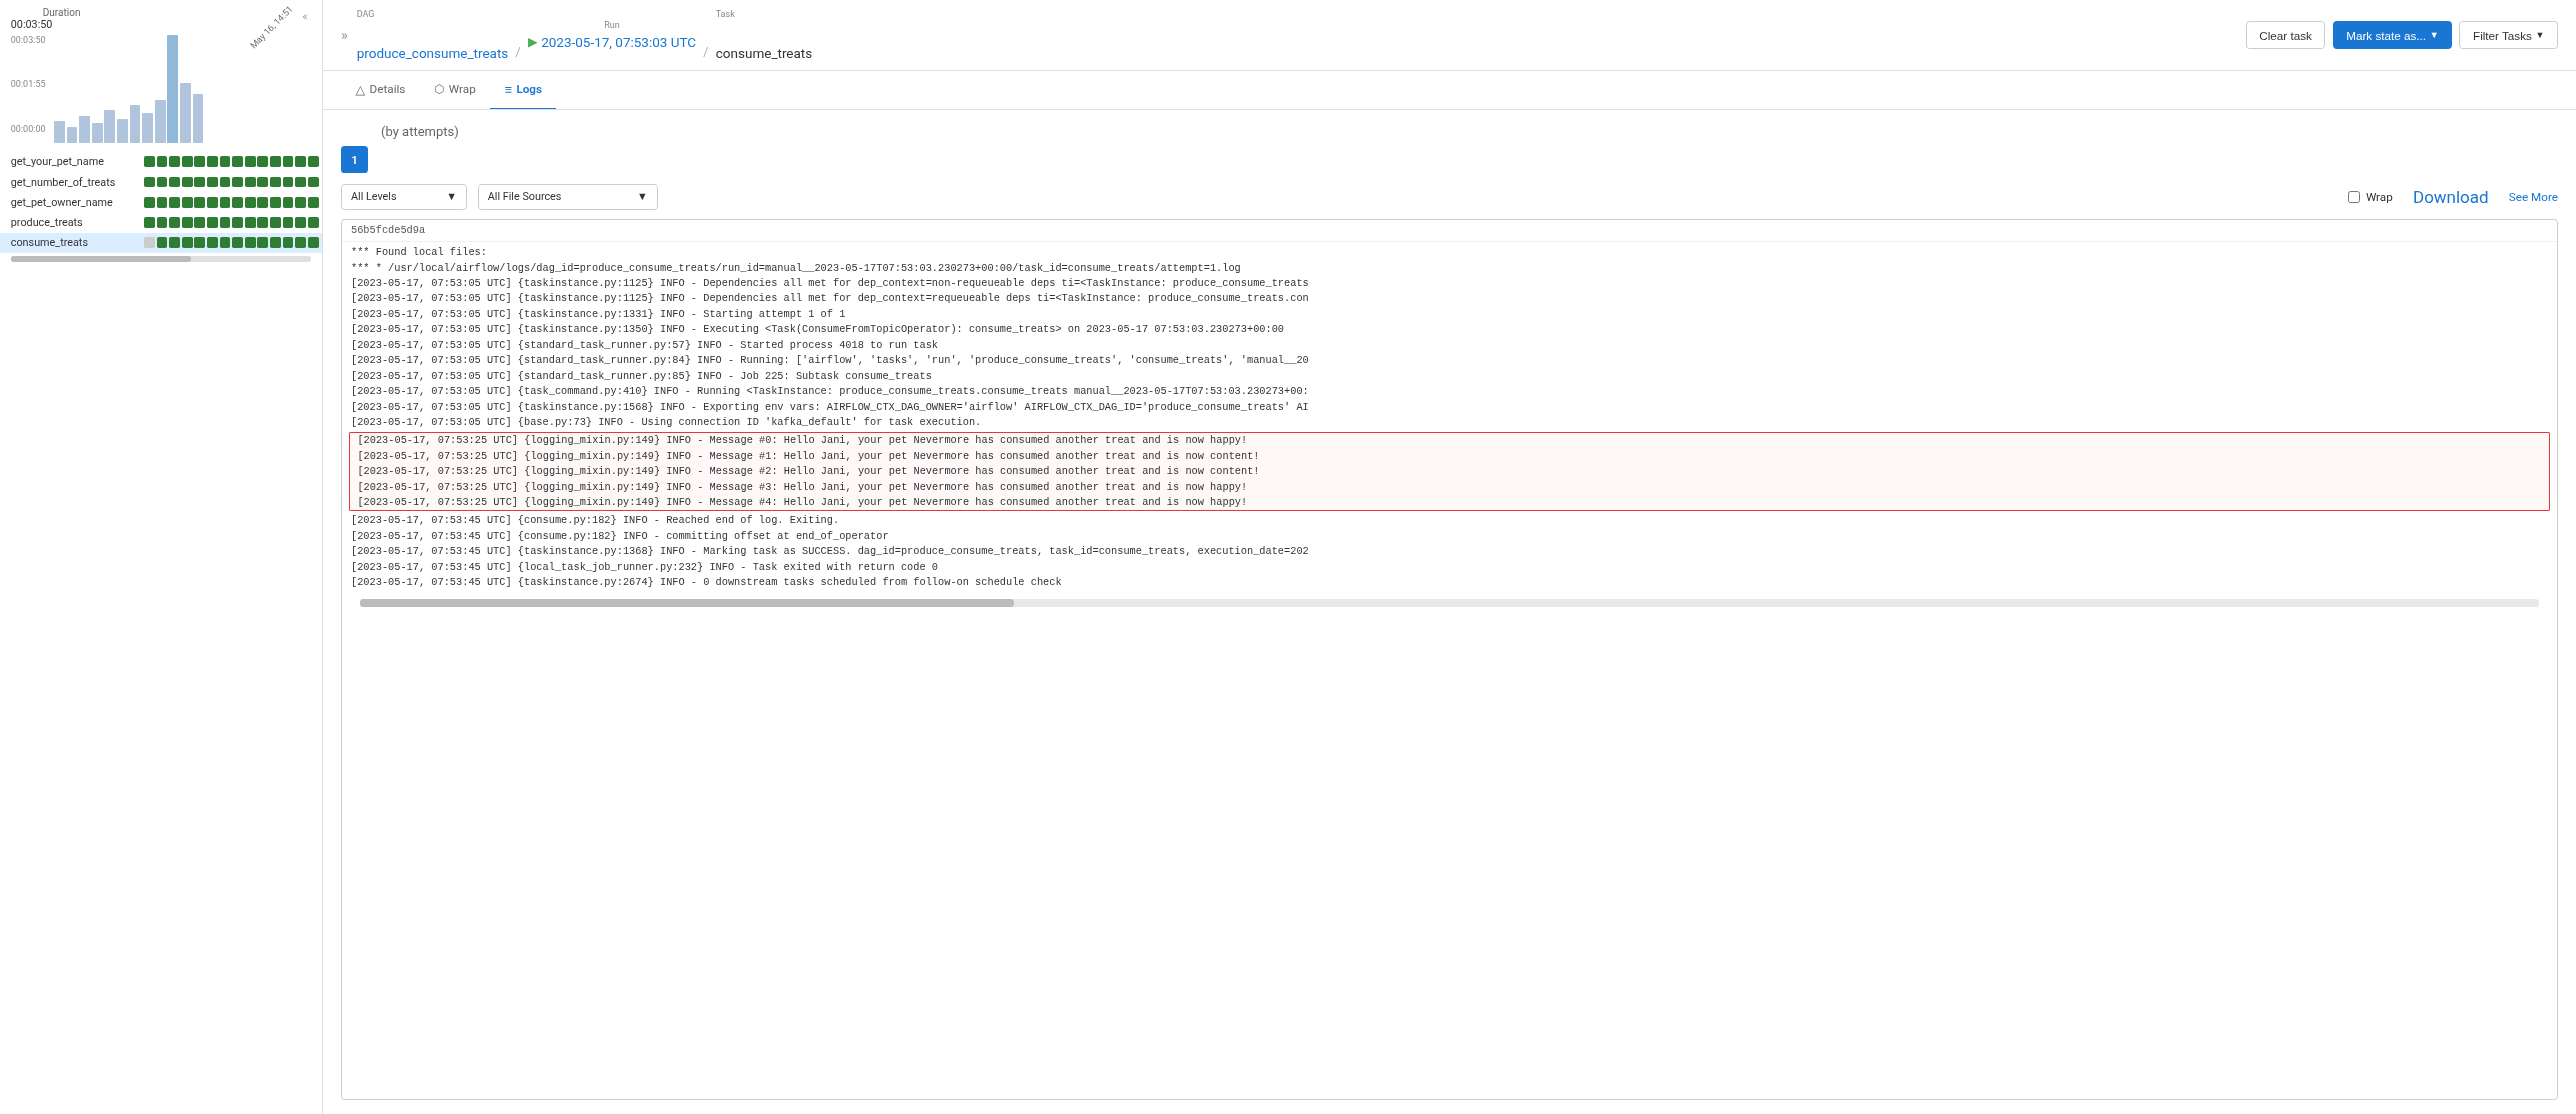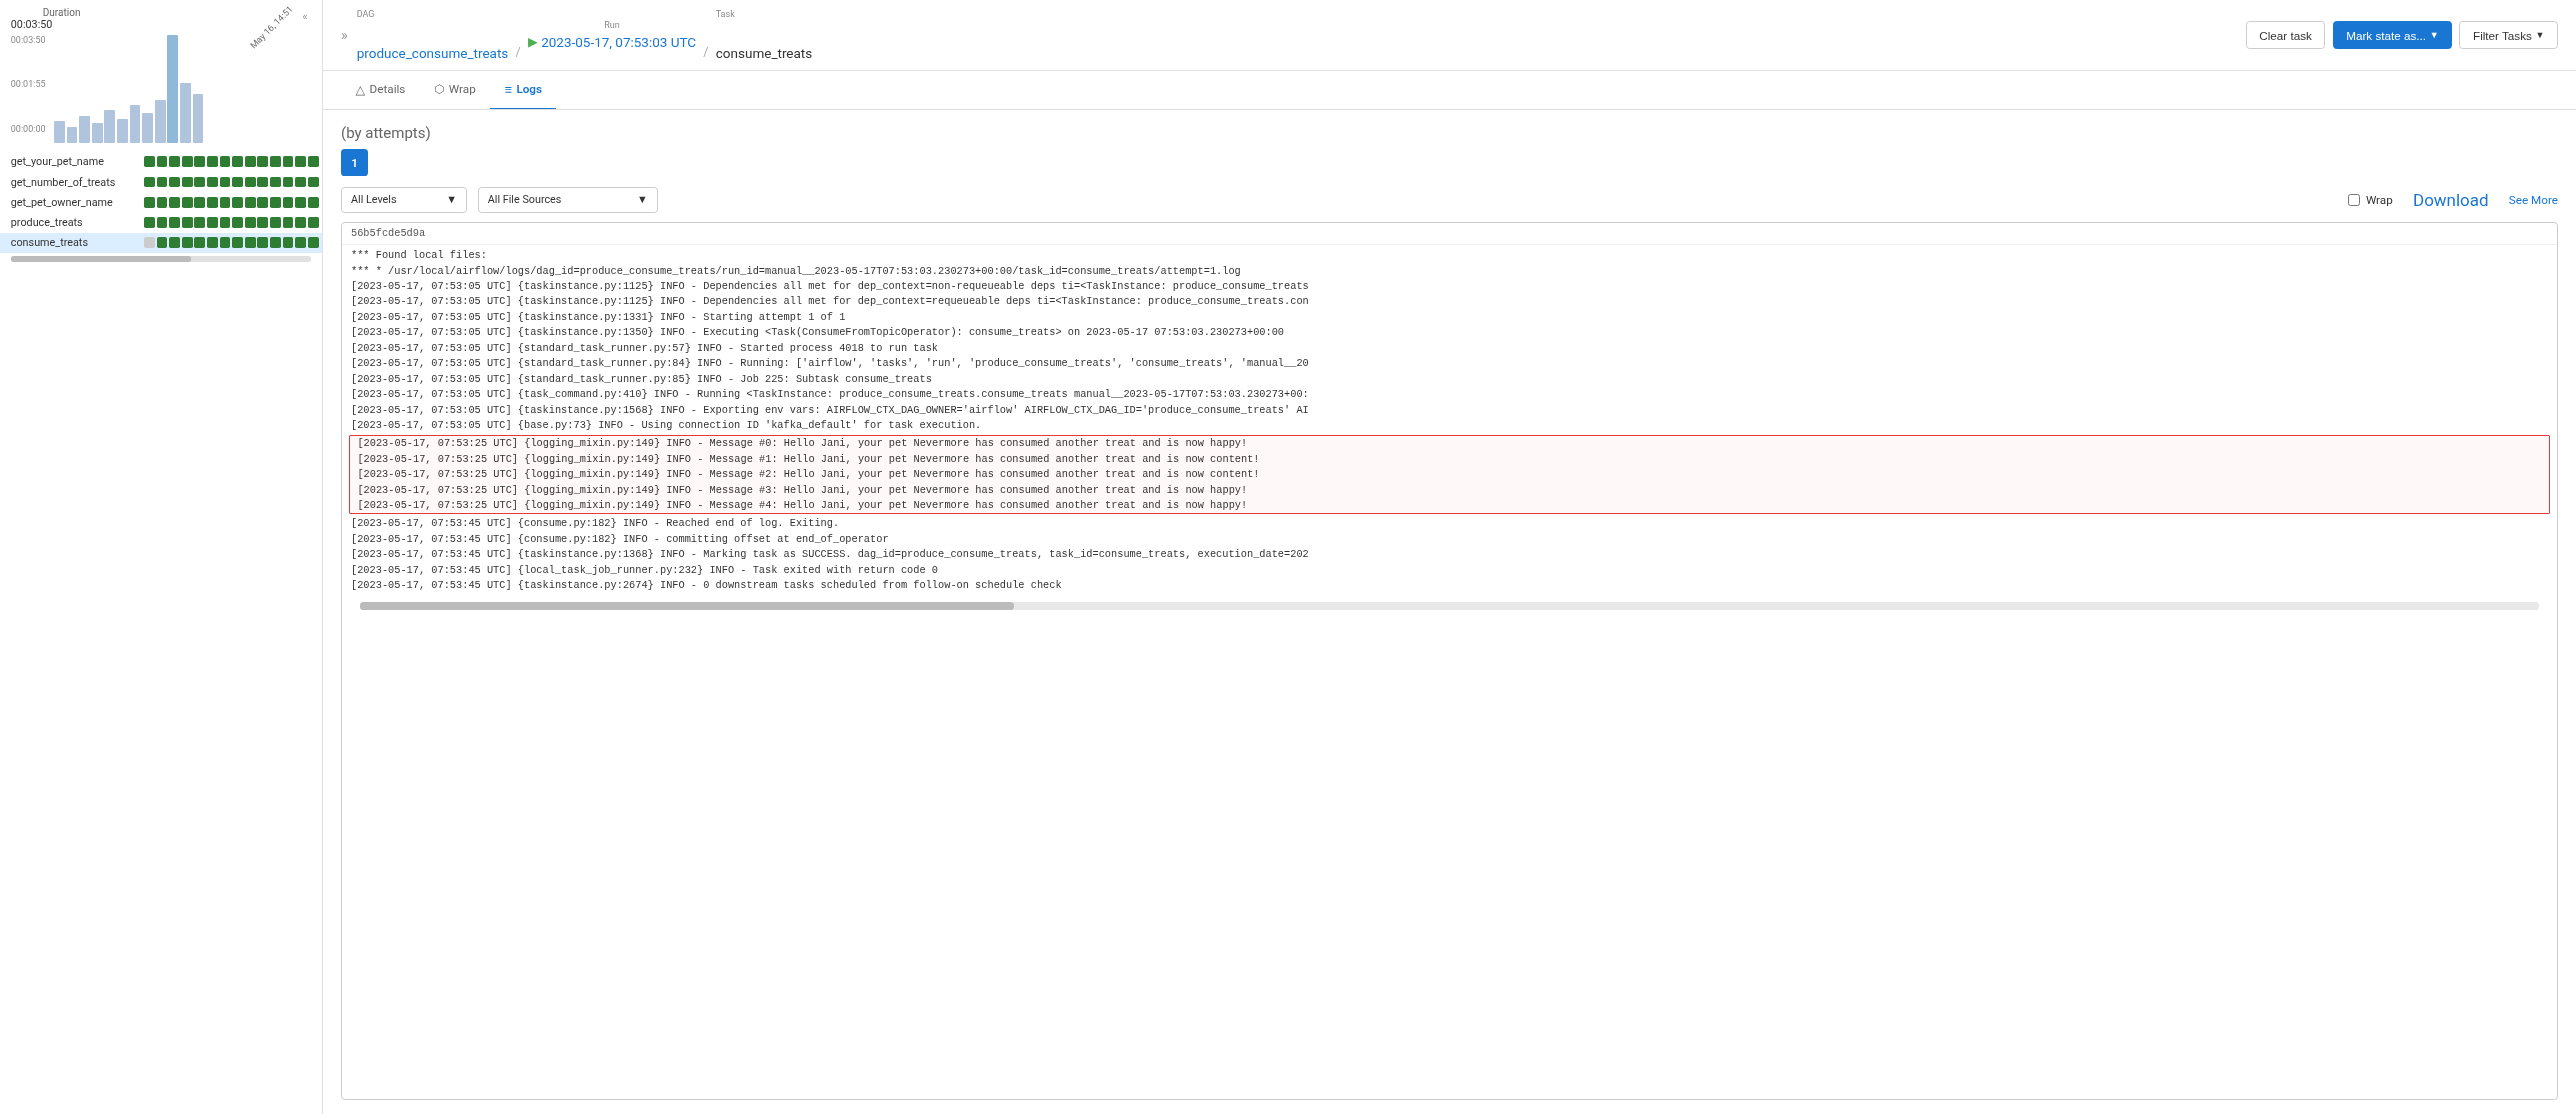--- a/index.html
+++ b/index.html
@@ -43,21 +43,21 @@
     .btn-dropdown { display: flex; align-items: center; gap: 3.6px; }
 
     
     .tabs { display: flex; align-items: center; padding: 0 18px; border-bottom: 0.9px solid #e0e0e0; background: #fff; }
     .tab { display: flex; align-items: center; gap: 4.5px; padding: 10.8px 14.4px; cursor: pointer; font-size: 11.7px; color: #666; border-bottom: 1.8px solid transparent; }
     .tab.active { color: #1976d2; border-bottom-color: #1976d2; font-weight: 600; }
     .tab-icon { font-size: 12.6px; }
 
     
     .content { flex: 1; padding: 14.4px 18px; overflow: hidden; display: flex; flex-direction: column; }
-    .attempts-label { font-size: 15px; color: #666; margin-bottom: 7.2px; }
+    .attempts-label { font-size: 13px; color: #666; margin-bottom: 7.2px; margin-left: 40px; }
     .attempt-badge { display: inline-flex; align-items: center; justify-content: center; width: 27px; height: 27px; background: #1976d2; color: #fff; border-radius: 3.6px; font-weight: 600; font-size: 11.7px; margin-bottom: 10.8px; }
 
     
     .filters-row { display: flex; align-items: center; gap: 10.8px; margin-bottom: 9px; }
     .filter-select { display: flex; align-items: center; gap: 3.6px; border: 0.9px solid #ccc; border-radius: 3.6px; padding: 5.4px 9px; font-size: 10.8px; color: #333; cursor: pointer; background: #fff; min-width: 126px; justify-content: space-between; }
     .filter-select-wide { min-width: 180px; }
     .wrap-label { display: flex; align-items: center; gap: 5.4px; font-size: 11.7px; margin-left: auto; }
     .download-link { color: #1976d2; font-size: 17px; text-decoration: none; cursor: pointer; margin-left: 7.2px; }
     .see-more-link { color: #1976d2; font-size: 11.7px; text-decoration: none; cursor: pointer; margin-left: 7.2px; }
 

